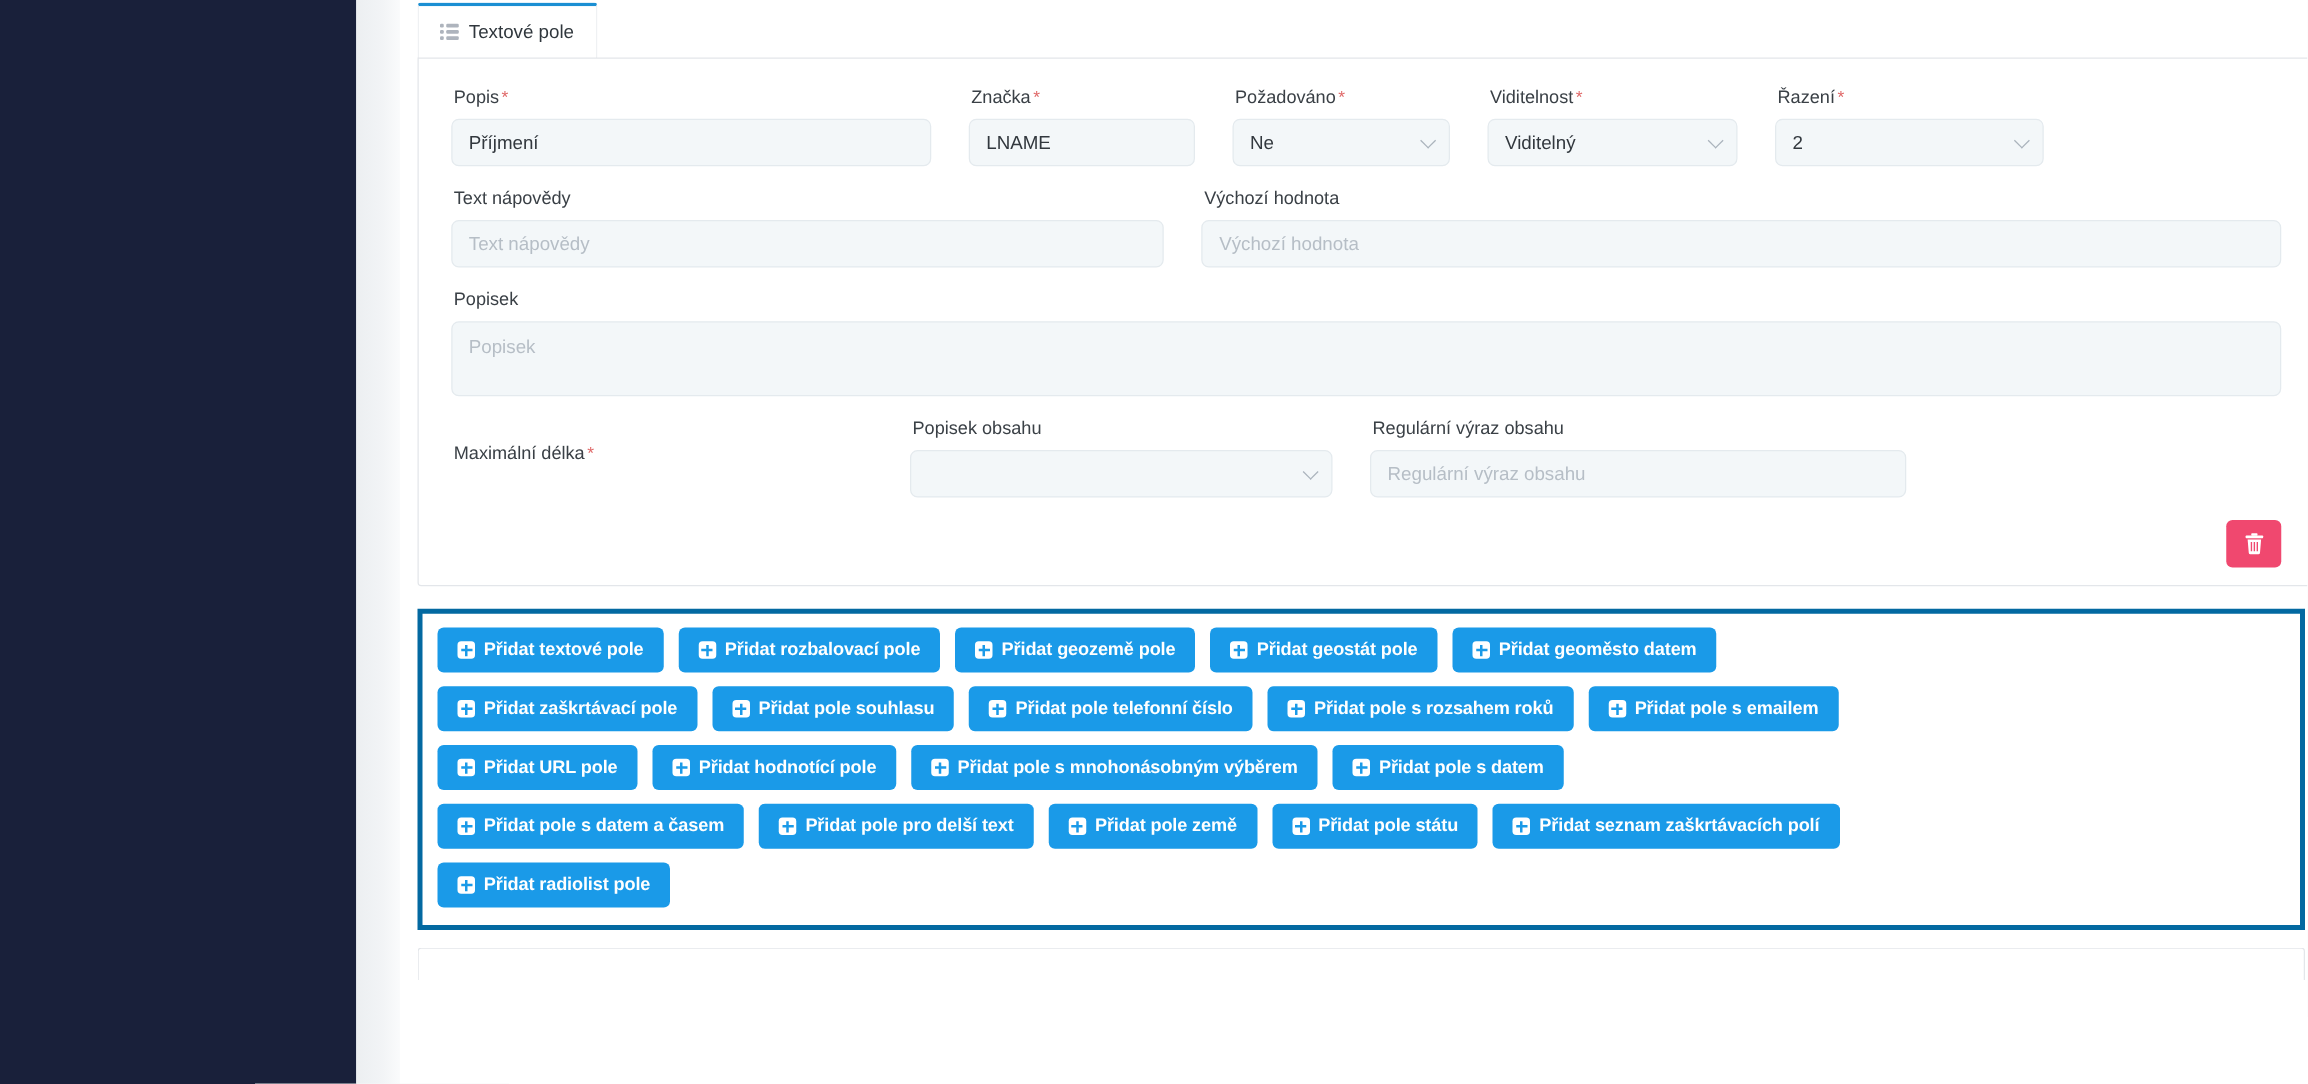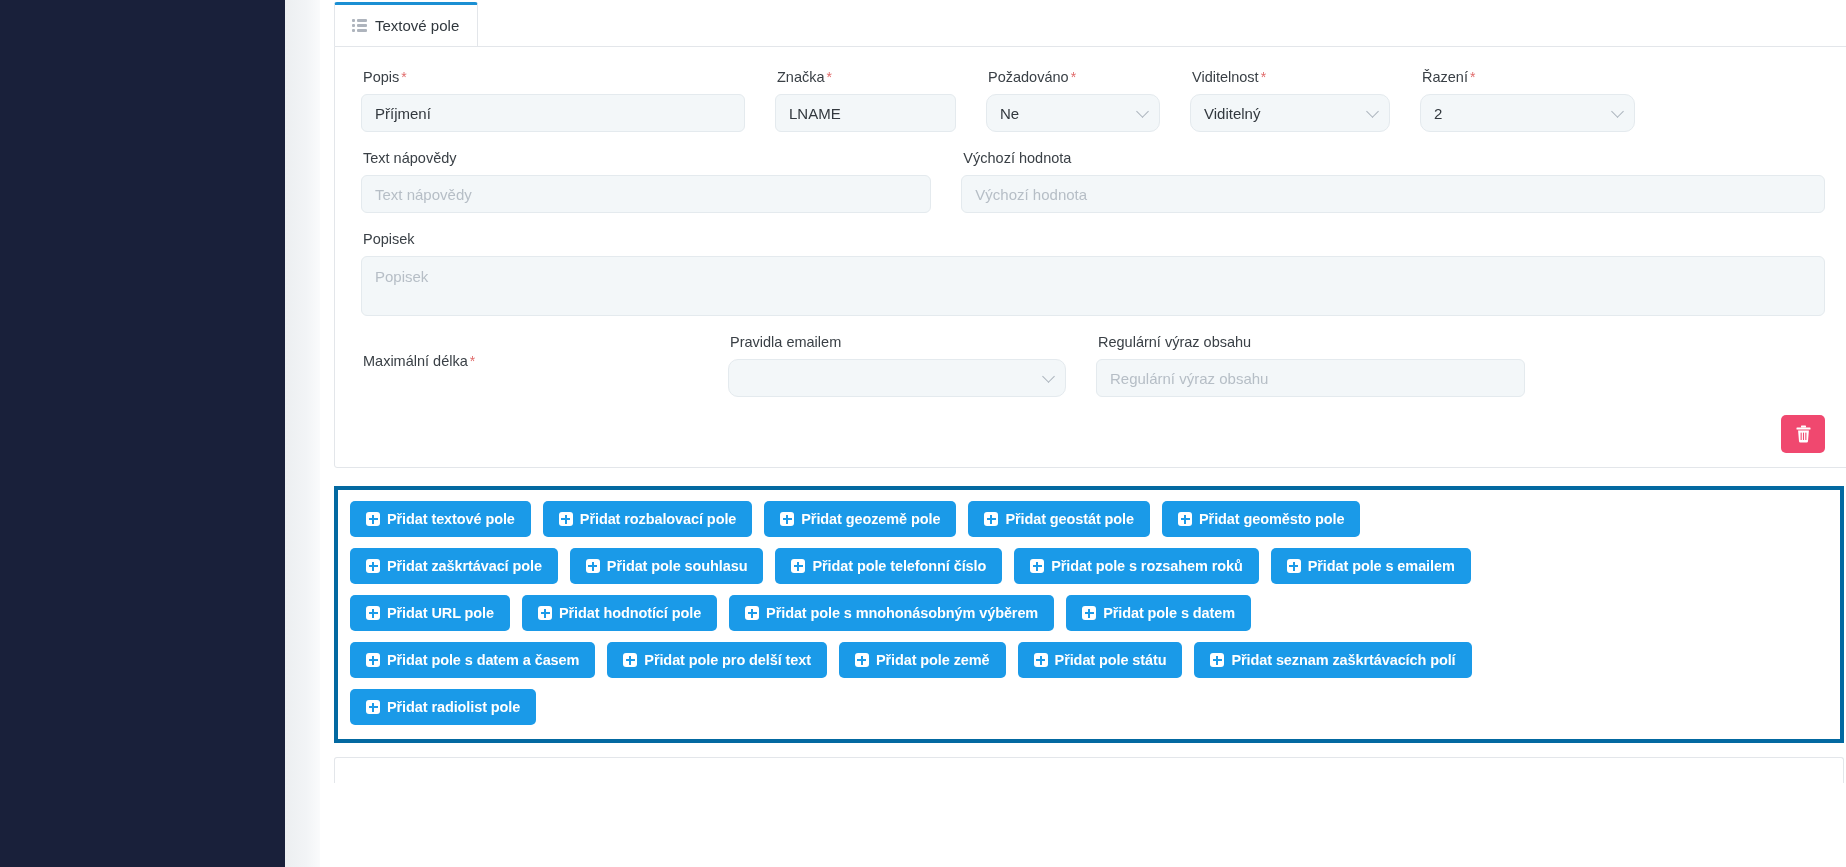--- a/index.html
+++ b/index.html
@@ -124,21 +124,20 @@
     padding: 10px 13px;
     resize: none;
     line-height: 20px;
   }
   .selwrap { position: relative; }
   .sel {
     appearance: none;
     -webkit-appearance: none;
     padding-right: 14px;
     line-height: 36px;
-    border-radius: 10px;
   }
   .chev {
     position: absolute;
     right: 13px; top: 50%;
     width: 9px; height: 9px;
     margin-top: -6px;
     border-right: 1.6px solid #aab3bc;
     border-bottom: 1.6px solid #aab3bc;
     transform: rotate(45deg);
     pointer-events: none;
@@ -307,21 +306,21 @@
 
         <div class="spacer-18"></div>
 
         <div class="row">
           <div class="fld" style="width:367px">
             <label class="lbl">
               <span>Maximální délka</span><span class="req">*</span>
             </label>
           </div>
           <div class="fld" style="width:368px">
-            <label class="lbl">Pravidla emailem</label>
+            <label class="lbl">Popisek obsahu</label>
             <div class="selwrap">
               <input class="sel" readonly="" value="" style="">
               <span class="chev"></span>
             </div>
           </div>
           <div class="fld" style="width:429px">
             <label class="lbl">Regulární výraz obsahu</label>
             <input class="inp" placeholder="Regulární výraz obsahu" style="">
           </div>
         </div>
@@ -354,21 +353,21 @@
           <button class="addbtn">
               <span class="plus"></span>
               <span>Přidat geozemě pole</span>
             </button>
           <button class="addbtn">
               <span class="plus"></span>
               <span>Přidat geostát pole</span>
             </button>
           <button class="addbtn">
               <span class="plus"></span>
-              <span>Přidat geoměsto pole</span>
+              <span>Přidat geoměsto datem</span>
             </button>
         </div>
 
         <div class="btnrow">
           <button class="addbtn">
               <span class="plus"></span>
               <span>Přidat zaškrtávací pole</span>
             </button>
           <button class="addbtn">
               <span class="plus"></span>

